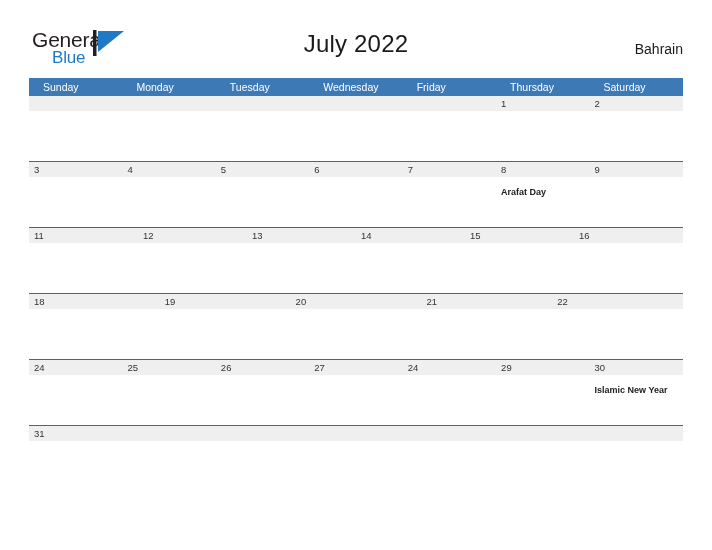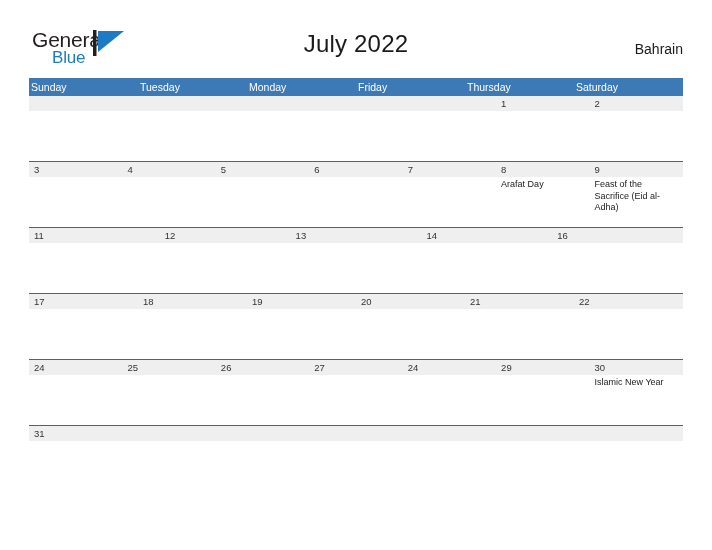--- a/index.html
+++ b/index.html
@@ -105,20 +105,21 @@
   }
   .weekday {
     flex: 1 1 0;
     font-size: 10.5px;
     color: #ffffff;
     line-height: 18px;
     padding-left: 2px;
     box-sizing: border-box;
     white-space: nowrap;
     overflow: hidden;
+    margin-left: 12px;
   }
 
   .week {
     width: 100%;
     border-top: 1.3px solid #2e6da4;
     box-sizing: border-box;
   }
   .week:first-of-type { border-top: none; }
 
   .week-inner {
@@ -145,21 +146,22 @@
 
   .day-num {
     font-size: 9.5px;
     color: #333333;
     line-height: 15px;
     padding-left: 5px;
     display: block;
   }
 
   .day-events {
-    padding: 2px 7px 0 5px;
+    padding: 10px 7px 0 5px;
+    font-weight: bold;
   }
   .event {
     font-size: 9px;
     color: #222222;
     line-height: 11.5px;
     word-wrap: break-word;
   }
 </style>
 </head>
 <body>
@@ -181,22 +183,23 @@
 
     <div class="cal-title">July 2022</div>
 
     <div class="country">Bahrain</div>
 
   </div>
 
   <div class="calendar">
     <div class="weekdays">
         <div class="weekday">Sunday</div>
+        <div class="weekday">Monday</div>
         <div class="weekday">Tuesday</div>
-        <div class="weekday">Monday</div>
+        <div class="weekday">Wednesday</div>
         <div class="weekday">Friday</div>
         <div class="weekday">Thursday</div>
         <div class="weekday">Saturday</div>
       </div>
     <div class="weeks">
         <div class="week">
           <div class="week-inner">
             <div class="day empty">
               <div class="day-band">
                 <span class="day-num"></span>
@@ -266,23 +269,20 @@
                 <span class="day-num">8</span>
               </div>
               <div class="day-events">
                 <div class="event">Arafat Day</div>
               </div>
             </div>
             <div class="day">
               <div class="day-band">
                 <span class="day-num">9</span>
               </div>
-              <div class="day-events">
-                <div class="event">Feast of the Sacrifice (Eid al-Adha)</div>
-              </div>
             </div>
           </div>
         </div>
         <div class="week">
           <div class="week-inner">
             <div class="day">
               <div class="day-band">
                 <span class="day-num">11</span>
               </div>
             </div>
@@ -296,32 +296,32 @@
                 <span class="day-num">13</span>
               </div>
             </div>
             <div class="day">
               <div class="day-band">
                 <span class="day-num">14</span>
               </div>
             </div>
             <div class="day">
               <div class="day-band">
+                <span class="day-num">15</span>
+              </div>
+            </div>
+            <div class="day">
+              <div class="day-band">
                 <span class="day-num">16</span>
               </div>
             </div>
           </div>
         </div>
         <div class="week">
           <div class="week-inner">
-            <div class="day">
-              <div class="day-band">
-                <span class="day-num">17</span>
-              </div>
-            </div>
             <div class="day">
               <div class="day-band">
                 <span class="day-num">18</span>
               </div>
             </div>
             <div class="day">
               <div class="day-band">
                 <span class="day-num">19</span>
               </div>
             </div>

